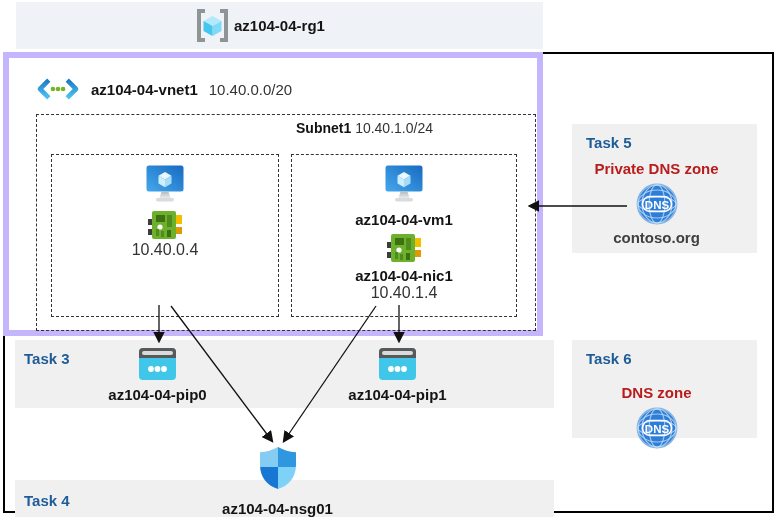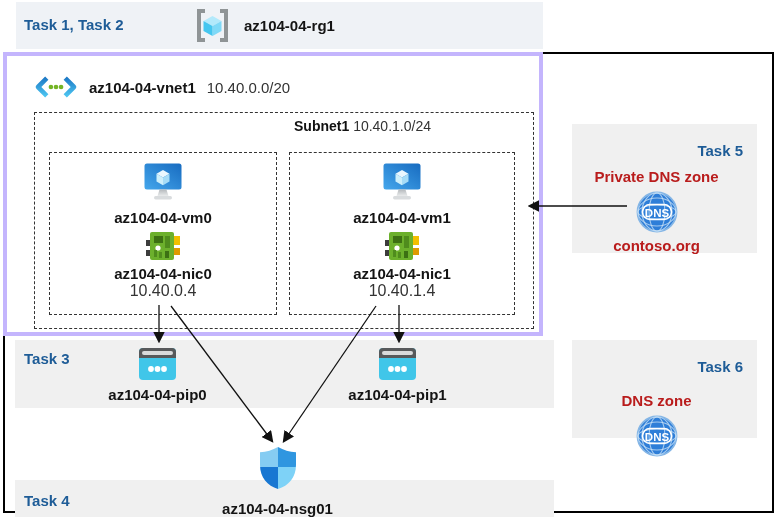--- a/index.html
+++ b/index.html
@@ -8,24 +8,24 @@
     background:var(--c-canvas-bg,#fff);
     font-family:"Liberation Sans","DejaVu Sans",sans-serif;
     color:#111;
   }
   
   .frame{position:absolute;left:3px;top:52px;width:771px;height:461px;border:2px solid #000;box-sizing:border-box;background:transparent;}
   
   .header-strip{position:absolute;left:16px;top:2px;width:527px;height:47px;background:var(--c-header-strip-bg,#eff2f6);}
   .task-label{font-weight:bold;font-size:15px;color:var(--c-task-text,#1e5c97);white-space:nowrap;}
   .header-strip .task-label{position:absolute;left:8px;top:14px;}
-  .rg-group{position:absolute;left:178px;top:6px;display:flex;align-items:center;gap:13px;}
+  .rg-group{position:absolute;left:178px;top:6px;display:flex;align-items:center;gap:3px;}
   .bold-label{font-weight:bold;font-size:15px;color:#141414;white-space:nowrap;}
   
-  .vnet-box{position:absolute;left:3px;top:52px;width:540px;height:284px;border:4px solid #c4b5fd;box-sizing:border-box;background:#fff;}
+  .vnet-box{position:absolute;left:3px;top:52px;width:540px;height:284px;border:6px solid #c4b5fd;box-sizing:border-box;background:#fff;}
   .vnet-header{position:absolute;left:27px;top:19px;display:flex;align-items:center;gap:11px;}
   .cidr{font-size:15px;color:#333;font-weight:normal;white-space:nowrap;}
   .outer-dashed{position:absolute;left:27px;top:56px;width:500px;height:217px;border:1px dashed #333;box-sizing:border-box;}
   .subnet-label{position:absolute;top:5px;font-size:14px;white-space:nowrap;}
   .subnet-label b{font-size:14px;}
   .subnet-label.s0{left:19px;}
   .subnet-label.s1{left:259px;}
   .inner-box{position:absolute;top:39px;height:163px;border:1px dashed #333;box-sizing:border-box;display:flex;flex-direction:column;align-items:center;}
   .inner-box.a{left:14px;width:228px;}
   .inner-box.b{left:254px;width:226px;}
@@ -40,28 +40,28 @@
   .task3-strip{left:15px;top:340px;width:539px;height:68px;}
   .task4-strip{left:15px;top:432px;width:539px;height:78px;margin-top:48px;}
   .task3-strip .task-label{position:absolute;left:9px;top:10px;}
   .task4-strip .task-label{position:absolute;left:9px;top:12px;}
   
   .res-group{position:absolute;display:flex;flex-direction:column;align-items:center;z-index:3;text-align:right;}
   .pip0{left:75px;top:348px;width:165px;gap:6px;}
   .pip1{left:315px;top:348px;width:165px;gap:6px;}
   .nsg{left:195px;top:446px;width:165px;gap:10px;}
   
-  .panel{position:absolute;background:var(--c-panel-bg,#f0f0f0);box-sizing:border-box;padding:18px 14px;text-align:right;}
+  .panel{position:absolute;background:var(--c-panel-bg,#f0f0f0);box-sizing:border-box;padding:10px 14px;}
   .task5-panel{left:572px;top:124px;width:185px;height:129px;}
   .task6-panel{left:572px;top:340px;width:185px;height:98px;}
   .panel-content{display:flex;flex-direction:column;align-items:center;transform:translateX(-8px);}
   .task5-panel .panel-content{margin-top:8px;}
   .task6-panel .panel-content{margin-top:16px;}
   .panel-title{font-weight:bold;font-size:15px;line-height:17px;color:#b91c1c;white-space:nowrap;}
-  .zone-name{font-weight:bold;font-size:15px;margin-top:4px;color:#b91c1c;}
+  .zone-name{font-weight:bold;font-size:15px;margin-top:4px;color:#404040;}
   .panel .dns-icon{margin-top:6px;}
   
   .arrows{position:absolute;left:0;top:0;width:776px;height:517px;z-index:5;pointer-events:none;}
   .arrows line{stroke:var(--c-arrow,#111);stroke-width:1.3;}
   svg{display:block;}
   .hidden-defs{position:absolute;width:0;height:0;}
 </style>
 </head>
 <body>
 
@@ -86,21 +86,20 @@
       <path d="M0,0 L10,5 L0,10 z" fill="#111"></path>
     </marker>
   </defs>
 </svg>
 
 <div class="canvas">
 
   <div class="frame"></div>
 
   <div class="header-strip">
-    <span class="task-label">Task 1, Task 2</span>
     <div class="rg-group">
       <svg width="37" height="35" viewBox="0 0 37 35">
         <path d="M11 3 H5 V32 H11" stroke="#8f9496" stroke-width="4" fill="none"></path>
         <path d="M26 3 H32 V32 H26" stroke="#8f9496" stroke-width="4" fill="none"></path>
         <polygon points="18.5,8 27.5,13 18.5,18 9.5,13" fill="#b3e9fb"></polygon>
         <polygon points="18.5,18 27.5,13 27.5,23 18.5,28" fill="#7fd9f7"></polygon>
         <polygon points="9.5,13 18.5,18 18.5,28 9.5,23" fill="#45c6ef"></polygon>
       </svg>
       <span class="bold-label">az104-04-rg1</span>
     </div>
@@ -127,35 +126,33 @@
 
       <div class="inner-box a">
         <svg class="vm-icon" width="40" height="42" viewBox="0 0 40 42">
           <rect x="1.5" y="1.5" width="37" height="26" rx="2.5" fill="url(#grad-screen)"></rect>
           <polygon points="20,8 26.5,11.8 20,15.6 13.5,11.8" fill="#eaf7fe"></polygon>
           <polygon points="20,15.6 26.5,11.8 26.5,19.4 20,23.2" fill="#a6dcf7"></polygon>
           <polygon points="13.5,11.8 20,15.6 20,23.2 13.5,19.4" fill="#cdeffb"></polygon>
           <polygon points="16.5,27.5 23.5,27.5 25.5,34 14.5,34" fill="url(#grad-stand)"></polygon>
           <rect x="11" y="34" width="18" height="3.5" rx="1.7" fill="#d9dcde"></rect>
         </svg>
-        <span class="vm-label">az104-04-vm0</span>
         <svg class="nic-icon" width="34" height="34" viewBox="0 0 34 34">
           <rect x="0" y="11" width="5" height="6" fill="#3c3c3c"></rect>
           <rect x="0" y="21" width="5" height="6" fill="#3c3c3c"></rect>
           <rect x="4" y="3" width="24" height="28" rx="2" fill="var(--c-nic-green,#6cb02c)"></rect>
           <rect x="8" y="7" width="9" height="7" fill="#3c7013"></rect>
           <rect x="19" y="7" width="5" height="12" fill="#4f8c1d"></rect>
           <circle cx="12" cy="19" r="2.6" fill="#fff"></circle>
           <rect x="8" y="21" width="3" height="7" fill="#4f8c1d"></rect>
           <rect x="13" y="23" width="3" height="6" fill="#4f8c1d"></rect>
           <rect x="19" y="22" width="4" height="7" fill="#3c7013"></rect>
           <rect x="28" y="7" width="6" height="9" fill="#f2bf00"></rect>
           <rect x="28" y="19" width="6" height="7" fill="#de9a00"></rect>
         </svg>
-        <span class="nic-label">az104-04-nic0</span>
         <span class="ip-label">10.40.0.4</span>
       </div>
 
       <div class="inner-box b">
         <svg class="vm-icon" width="40" height="42" viewBox="0 0 40 42">
           <rect x="1.5" y="1.5" width="37" height="26" rx="2.5" fill="url(#grad-screen)"></rect>
           <polygon points="20,8 26.5,11.8 20,15.6 13.5,11.8" fill="#eaf7fe"></polygon>
           <polygon points="20,15.6 26.5,11.8 26.5,19.4 20,23.2" fill="#a6dcf7"></polygon>
           <polygon points="13.5,11.8 20,15.6 20,23.2 13.5,19.4" fill="#cdeffb"></polygon>
           <polygon points="16.5,27.5 23.5,27.5 25.5,34 14.5,34" fill="url(#grad-stand)"></polygon>

